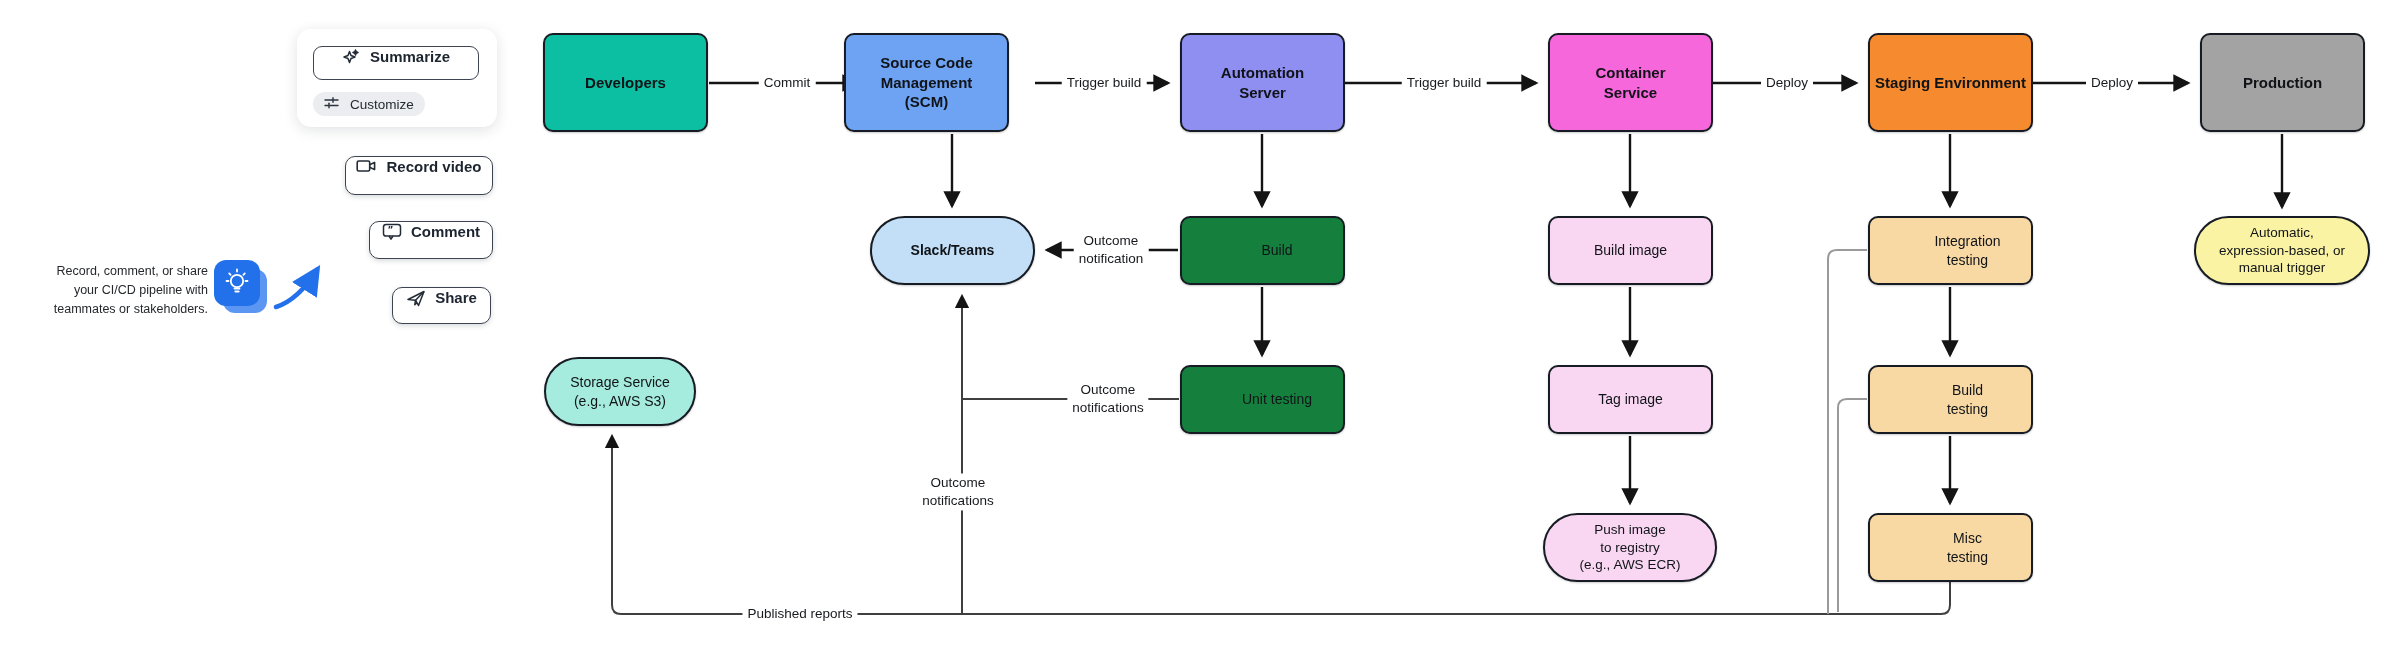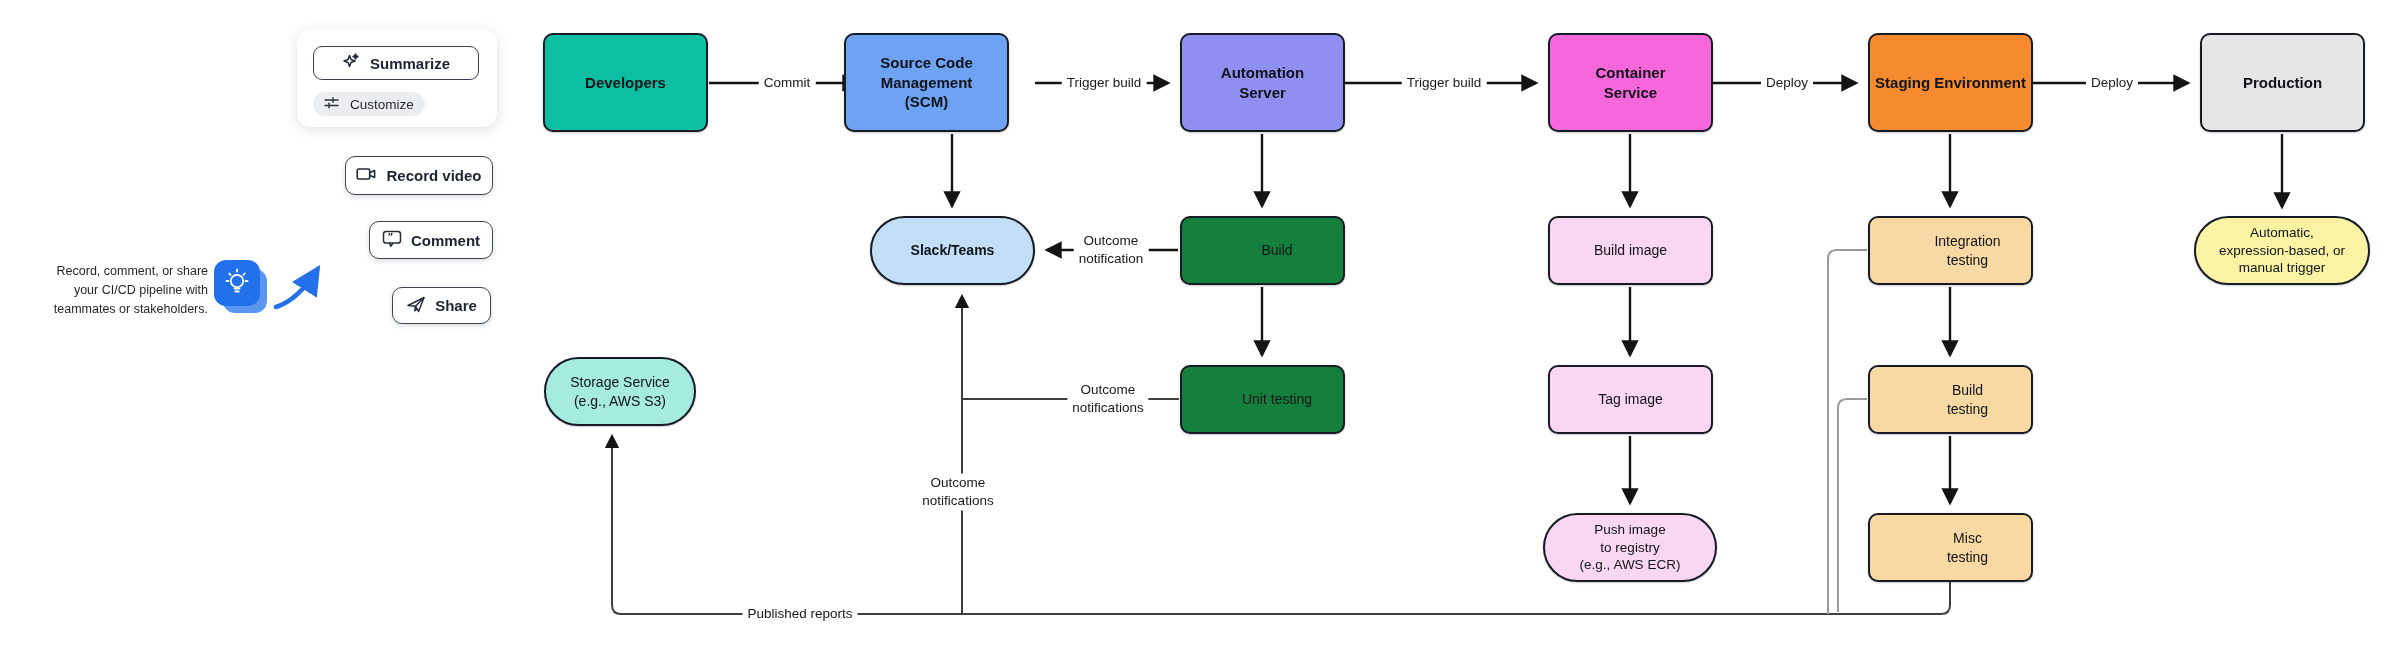--- a/index.html
+++ b/index.html
@@ -7,21 +7,21 @@
     width:2400px;height:671px;position:relative;background:#ffffff;
     font-family:"Liberation Sans","DejaVu Sans",sans-serif;color:#15181c;
     overflow:hidden;
   }
   
   .panel-card{
     position:absolute;left:297px;top:29px;width:200px;height:98px;
     background:#fff;border-radius:14px;box-shadow:0 3px 14px rgba(20,30,45,.13);
   }
   .btn{
-    position:absolute;display:flex;align-items:center;justify-content:center;gap:9px;
+    position:absolute;display:flex;justify-content:center;gap:9px;
     background:#fff;border:1.6px solid #3d4350;border-radius:10px;
     font-weight:bold;font-size:15px;color:#1c2430;cursor:pointer;
     box-shadow:0 2px 5px rgba(20,30,40,.16);box-sizing:border-box;
   }
   .btn svg{flex:0 0 auto;}
   .btn-summarize{left:313px;top:46px;width:166px;height:34px;border-radius:9px;box-shadow:none;}
   .chip-customize{
     position:absolute;left:313px;top:92px;height:24px;padding:0 11px;
     display:inline-flex;align-items:center;gap:11px;background:#ebedf0;border-radius:13px;
     font-size:13.5px;font-weight:normal;color:#252b33;cursor:pointer;
@@ -48,21 +48,21 @@
     position:absolute;z-index:2;width:165px;height:69px;box-sizing:border-box;
     border:2px solid #171c24;border-radius:10px;
     display:flex;align-items:center;justify-content:center;text-align:center;
     font-size:14px;line-height:1.3;color:#101317;white-space:pre-line;
     box-shadow:0 1px 2px rgba(10,15,25,.22);cursor:pointer;
   }
   .r1{top:33px;height:99px;font-weight:bold;font-size:15px;}
   .r2{top:216px;} .r3{top:365px;} .r4{top:513px;}
   .pill{border-radius:38px;}
   .c-teal{background:#0dbfa2;} .c-blue{background:#6ea3f4;} .c-purple{background:#8f8ff2;}
-  .c-pink{background:#f767dc;} .c-orange{background:#f58a2e;} .c-yellow{background:#e5e5e5;}
+  .c-pink{background:#f767dc;} .c-orange{background:#f58a2e;} .c-yellow{background:#a3a3a3;}
   .c-ltblue{background:#c2dff7;font-weight:bold;} .c-lav{background:#15803d;padding-left:29px;} .c-ltpink{background:#f9d7f3;}
   .c-tan{background:#f8d9a4;padding-left:34px;} .c-ltyellow{background:#faf3a4;} .c-mint{background:#a5ecdf;}
   .elabel{
     position:absolute;z-index:3;transform:translate(-50%,-50%);
     background:#fff;padding:1px 5px;font-size:13.5px;line-height:1.3;
     text-align:center;white-space:pre-line;color:#17191d;
   }
 </style>
 </head>
 <body>

